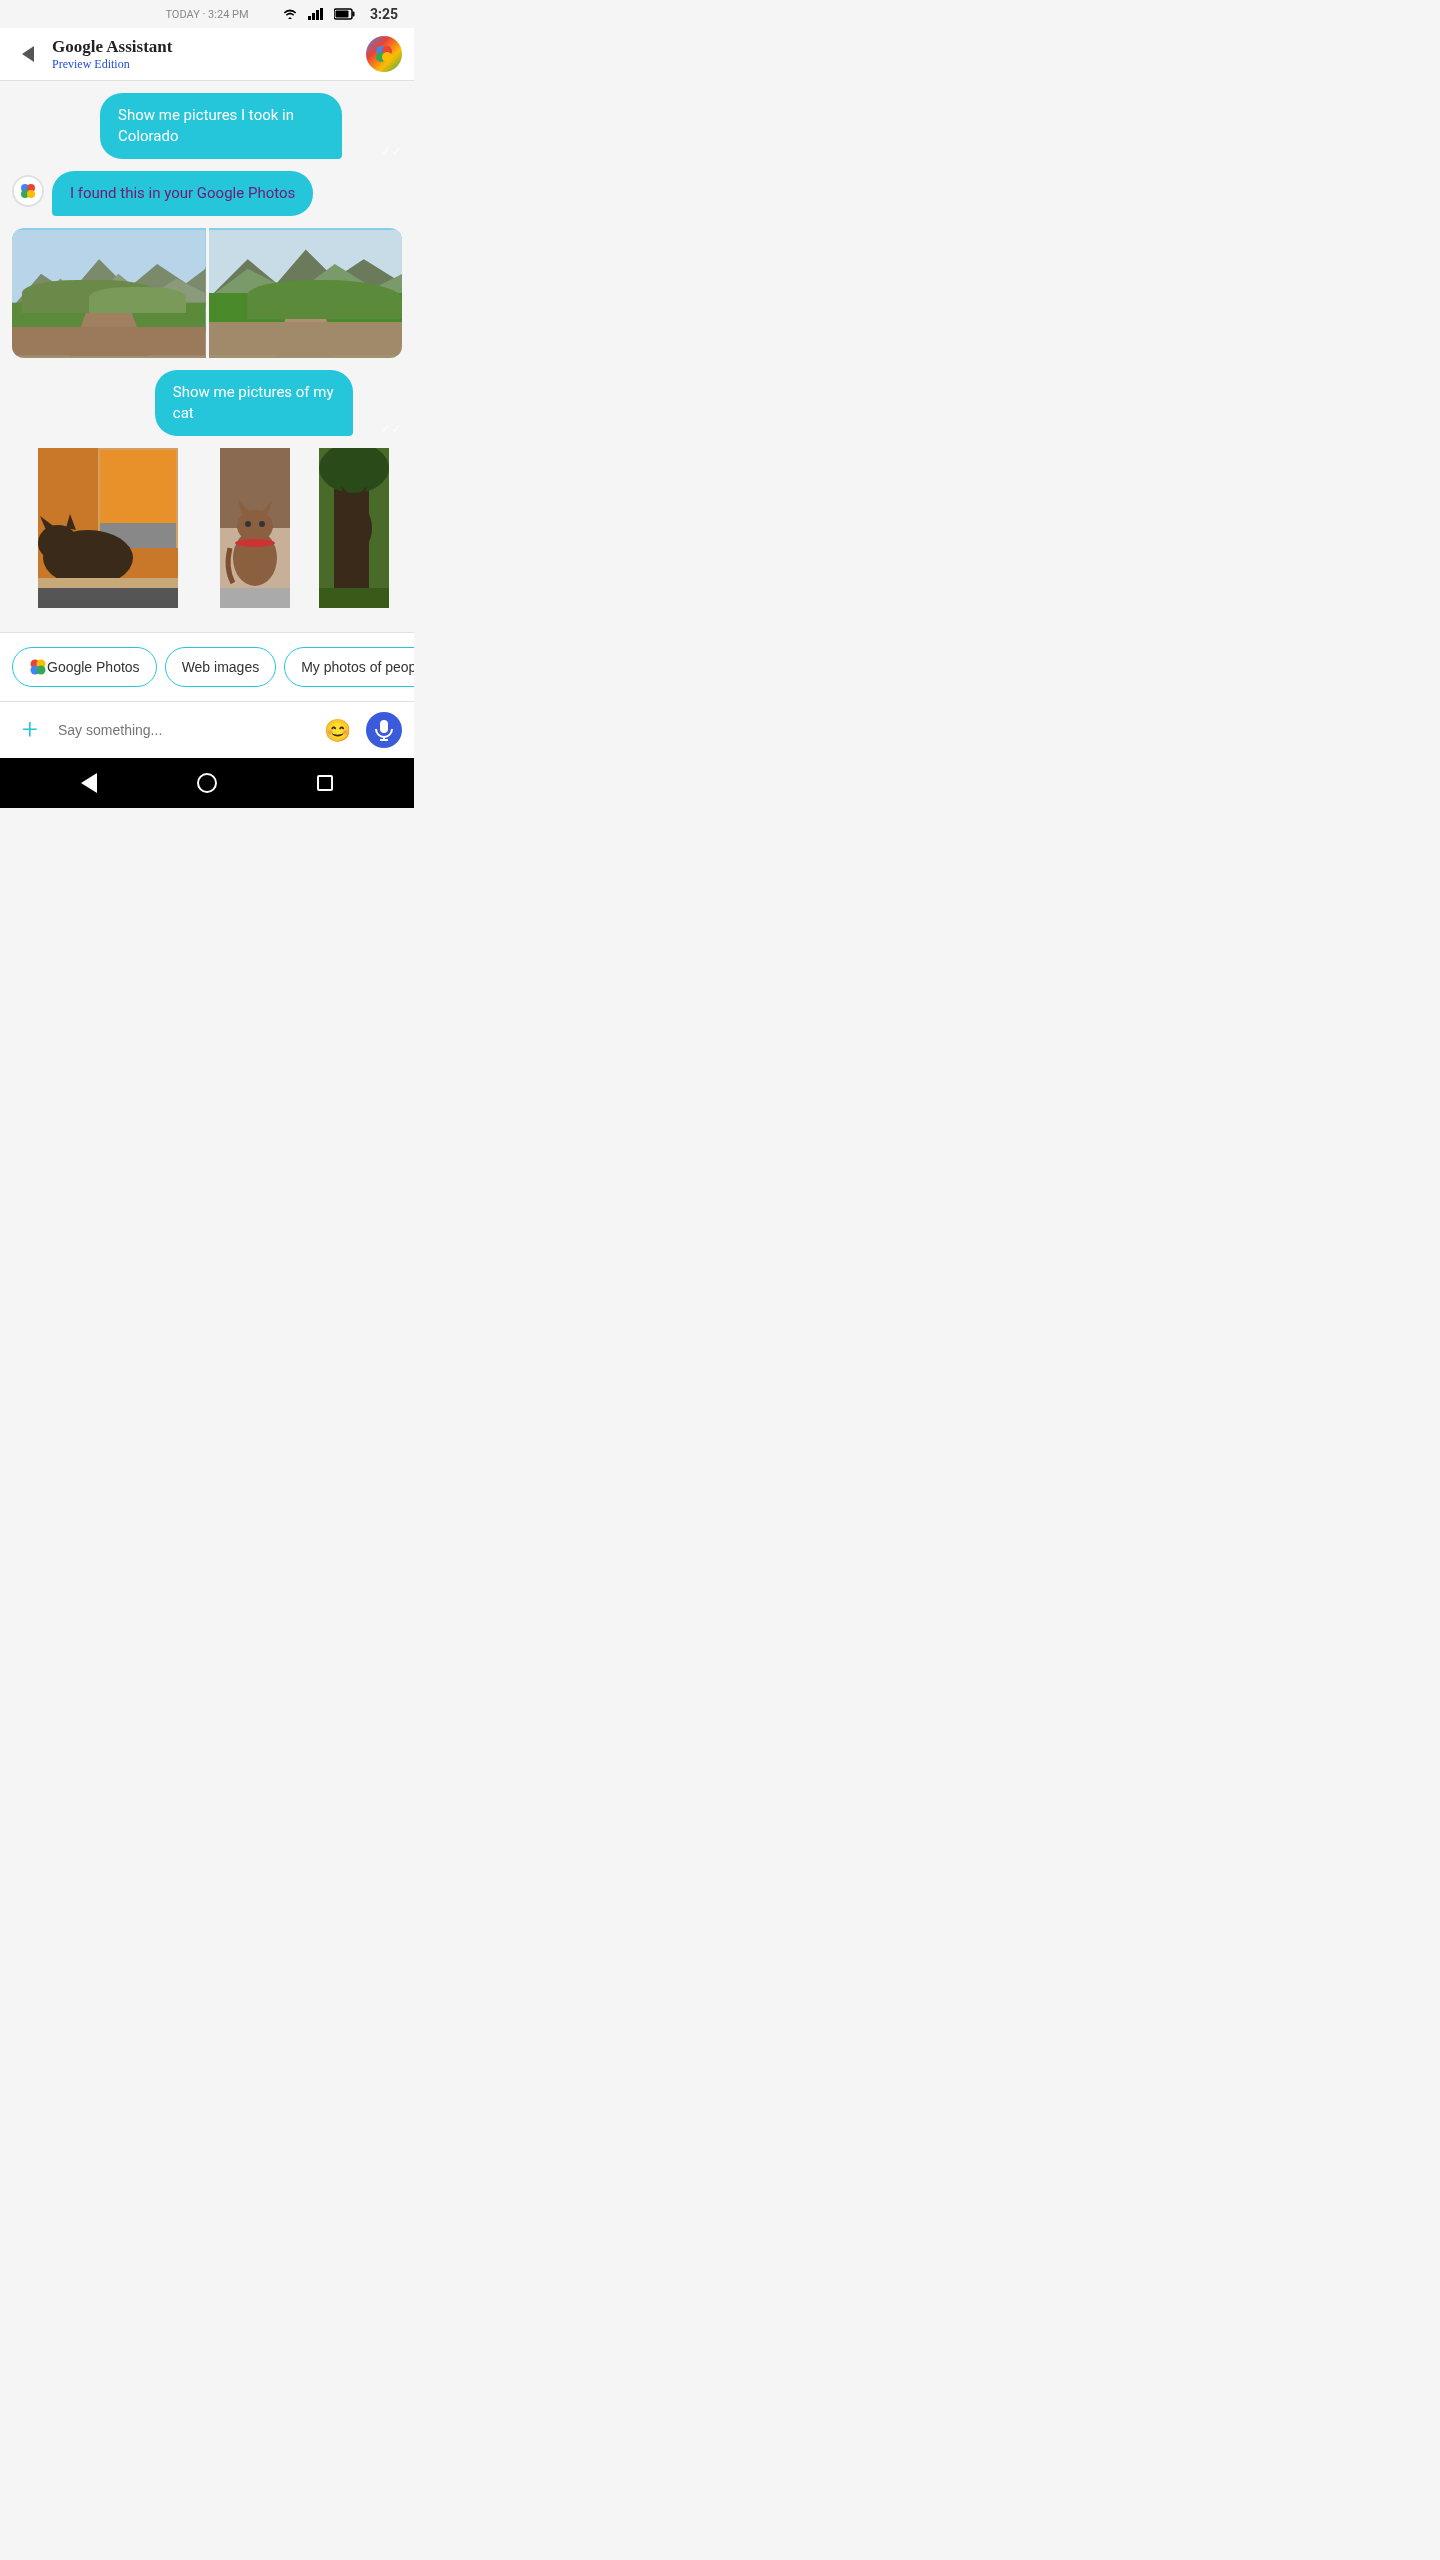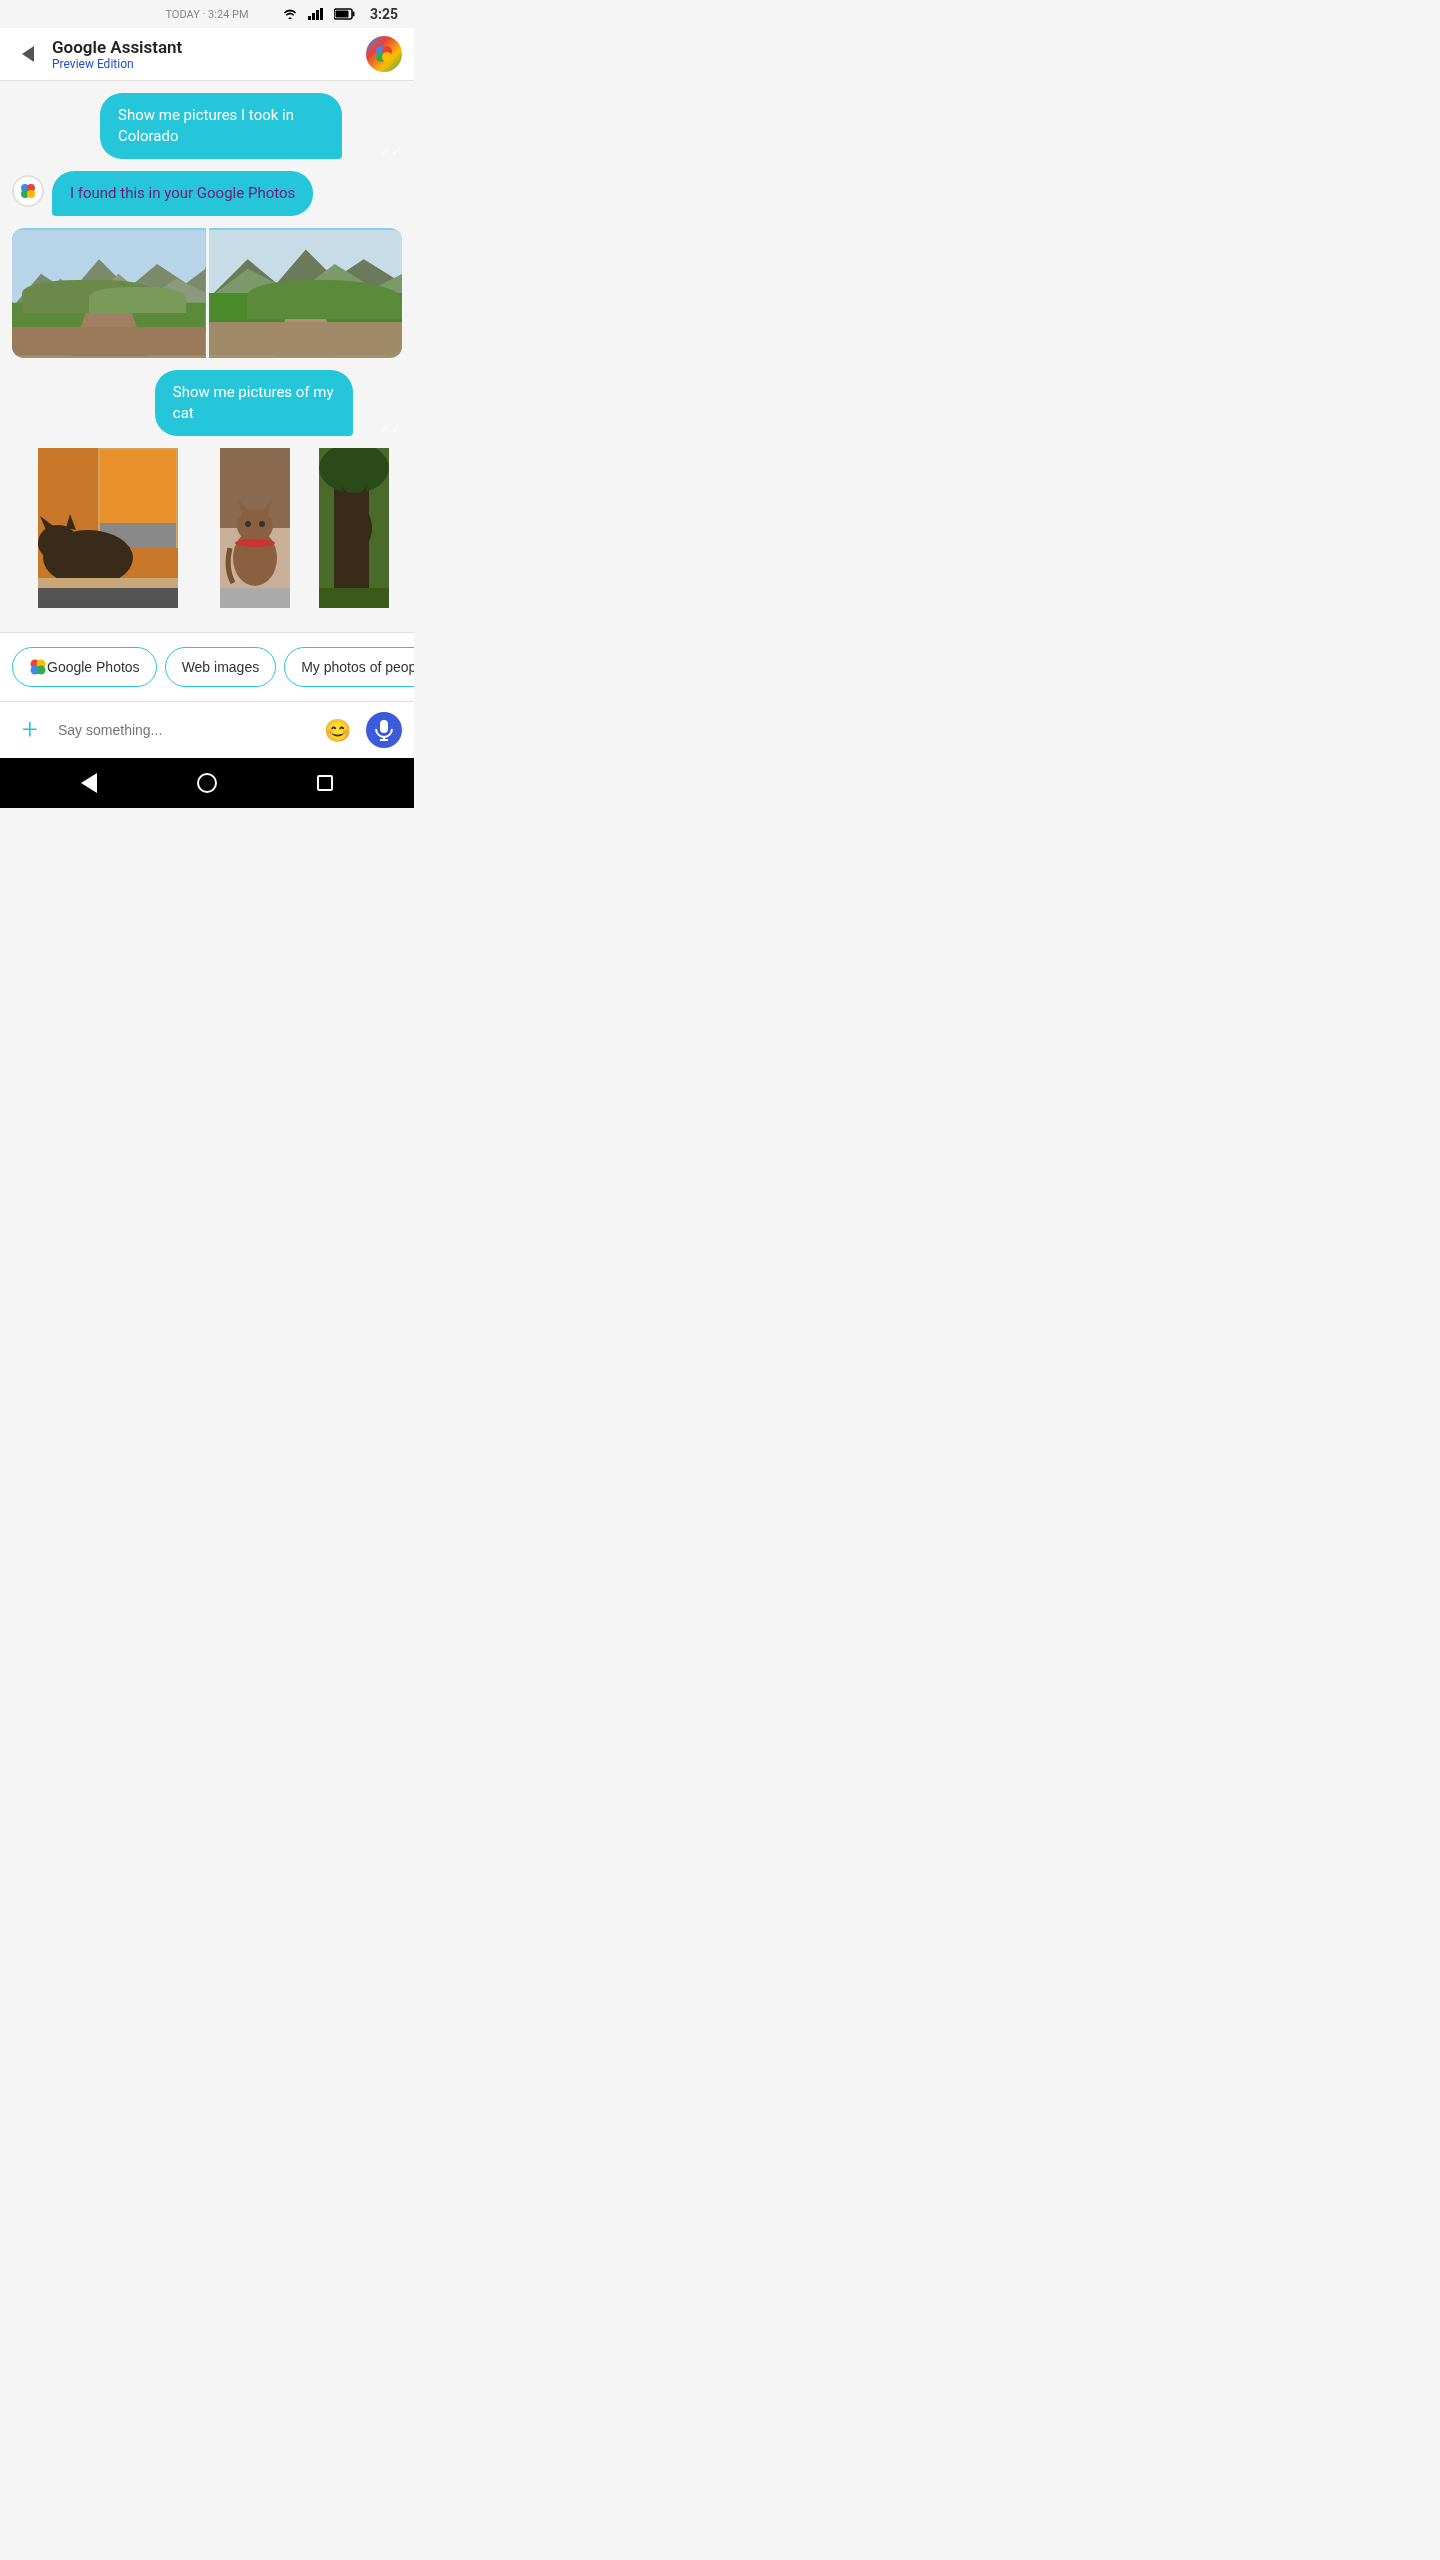--- a/index.html
+++ b/index.html
@@ -45,20 +45,21 @@
     }
 
     
     .header {
       background: #ffffff;
       display: flex;
       align-items: center;
       padding: 8px 12px;
       border-bottom: 1px solid #e0e0e0;
       position: relative;
+      font-family: Liberation Serif, serif;
     }
 
     .back-button {
       width: 32px;
       height: 32px;
       display: flex;
       align-items: center;
       justify-content: center;
       cursor: pointer;
     }

